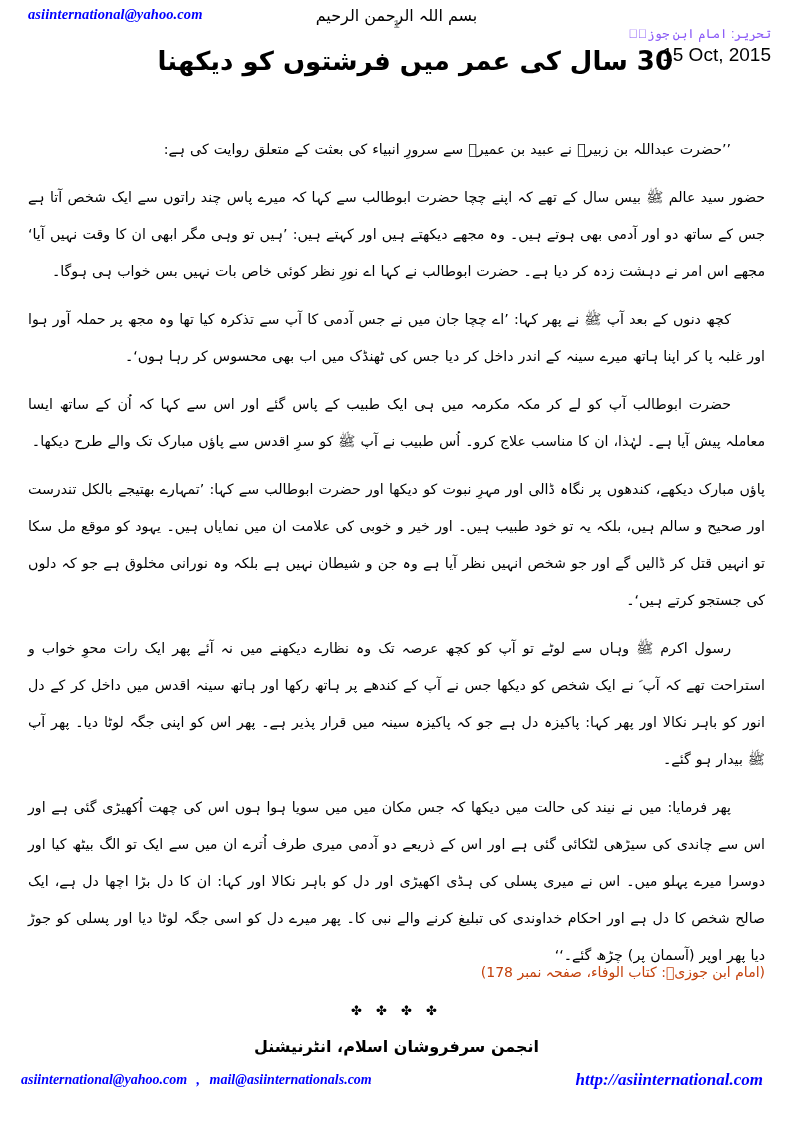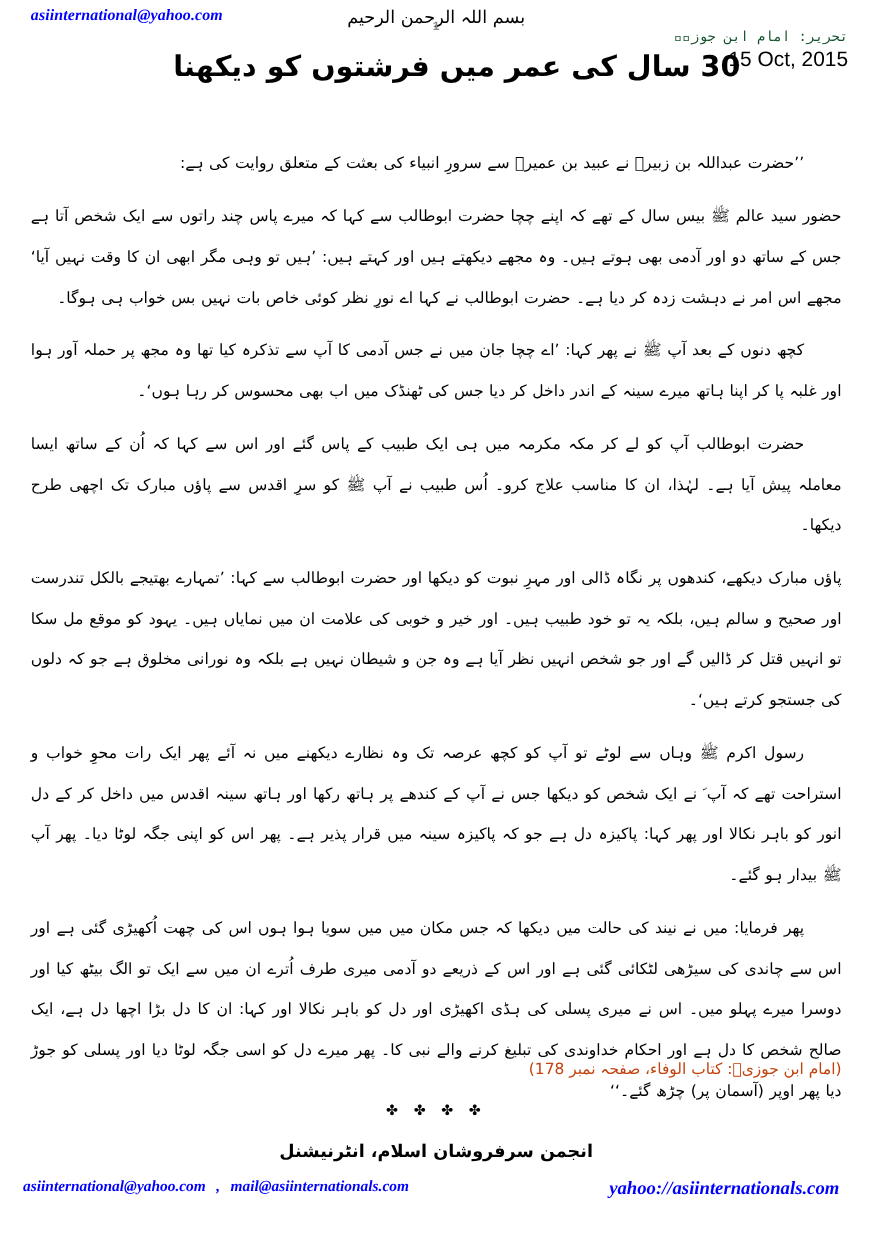--- a/index.html
+++ b/index.html
@@ -61,22 +61,22 @@
     font-weight: bold;
   }
   .hdr-byline {
     position: absolute;
     right: 22px;
     top: 26px;
     text-align: right;
     direction: rtl;
   }
   .hdr-author {
-    color: #14532d;
-    font-family: Liberation Mono, monospace;
+    color: #8b5cf6;
+    font-family: Liberation Sans, sans-serif;
     font-size: 12.5px;
     line-height: 1.3;
     white-space: nowrap;
   }
   .hdr-date {
     direction: ltr;
     text-align: right;
     color: #000000;
     font-family: "Liberation Sans", sans-serif;
     font-size: 19px;
@@ -217,34 +217,34 @@
       <div class="hdr-date">15 Oct, 2015</div>
     </div>
 
     <div class="title">30 سال کی عمر میں فرشتوں کو دیکھنا</div>
   </div>
 
   <div class="body">
     <p class="para">’’حضرت عبداللہ بن زبیرؓ نے عبید بن عمیرؓ سے سرورِ انبیاء کی بعثت کے متعلق روایت کی ہے:</p>
     <p class="para no-indent">حضور سید عالم ﷺ بیس سال کے تھے کہ اپنے چچا حضرت ابوطالب سے کہا کہ میرے پاس چند راتوں سے ایک شخص آتا ہے جس کے ساتھ دو اور آدمی بھی ہوتے ہیں۔ وہ مجھے دیکھتے ہیں اور کہتے ہیں: ’ہیں تو وہی مگر ابھی ان کا وقت نہیں آیا‘ مجھے اس امر نے دہشت زدہ کر دیا ہے۔ حضرت ابوطالب نے کہا اے نورِ نظر کوئی خاص بات نہیں بس خواب ہی ہوگا۔</p>
     <p class="para">کچھ دنوں کے بعد آپ ﷺ نے پھر کہا: ’اے چچا جان میں نے جس آدمی کا آپ سے تذکرہ کیا تھا وہ مجھ پر حملہ آور ہوا اور غلبہ پا کر اپنا ہاتھ میرے سینہ کے اندر داخل کر دیا جس کی ٹھنڈک میں اب بھی محسوس کر رہا ہوں‘۔</p>
-    <p class="para">حضرت ابوطالب آپ کو لے کر مکہ مکرمہ میں ہی ایک طبیب کے پاس گئے اور اس سے کہا کہ اُن کے ساتھ ایسا معاملہ پیش آیا ہے۔ لہٰذا، ان کا مناسب علاج کرو۔ اُس طبیب نے آپ ﷺ کو سرِ اقدس سے پاؤں مبارک تک اچھی طرح دیکھا۔</p>
+    <p class="para">حضرت ابوطالب آپ کو لے کر مکہ مکرمہ میں ہی ایک طبیب کے پاس گئے اور اس سے کہا کہ اُن کے ساتھ ایسا معاملہ پیش آیا ہے۔ لہٰذا، ان کا مناسب علاج کرو۔ اُس طبیب نے آپ ﷺ کو سرِ اقدس سے پاؤں مبارک تک والے طرح دیکھا۔</p>
     <p class="para no-indent">پاؤں مبارک دیکھے، کندھوں پر نگاہ ڈالی اور مہرِ نبوت کو دیکھا اور حضرت ابوطالب سے کہا: ’تمہارے بھتیجے بالکل تندرست اور صحیح و سالم ہیں، بلکہ یہ تو خود طبیب ہیں۔ اور خیر و خوبی کی علامت ان میں نمایاں ہیں۔ یہود کو موقع مل سکا تو انہیں قتل کر ڈالیں گے اور جو شخص انہیں نظر آیا ہے وہ جن و شیطان نہیں ہے بلکہ وہ نورانی مخلوق ہے جو کہ دلوں کی جستجو کرتے ہیں‘۔</p>
     <p class="para">رسول اکرم ﷺ وہاں سے لوٹے تو آپ کو کچھ عرصہ تک وہ نظارے دیکھنے میں نہ آئے پھر ایک رات محوِ خواب و استراحت تھے کہ آپ ؐ نے ایک شخص کو دیکھا جس نے آپ کے کندھے پر ہاتھ رکھا اور ہاتھ سینہ اقدس میں داخل کر کے دل انور کو باہر نکالا اور پھر کہا: پاکیزہ دل ہے جو کہ پاکیزہ سینہ میں قرار پذیر ہے۔ پھر اس کو اپنی جگہ لوٹا دیا۔ پھر آپ ﷺ بیدار ہو گئے۔</p>
     <p class="para">پھر فرمایا: میں نے نیند کی حالت میں دیکھا کہ جس مکان میں میں سویا ہوا ہوں اس کی چھت اُکھیڑی گئی ہے اور اس سے چاندی کی سیڑھی لٹکائی گئی ہے اور اس کے ذریعے دو آدمی میری طرف اُترے ان میں سے ایک تو الگ بیٹھ کیا اور دوسرا میرے پہلو میں۔ اس نے میری پسلی کی ہڈی اکھیڑی اور دل کو باہر نکالا اور کہا: ان کا دل بڑا اچھا دل ہے، ایک صالح شخص کا دل ہے اور احکام خداوندی کی تبلیغ کرنے والے نبی کا۔ پھر میرے دل کو اسی جگہ لوٹا دیا اور پسلی کو جوڑ دیا پھر اوپر (آسمان پر) چڑھ گئے۔‘‘</p>
   </div>
 
   <div class="citation">(امام ابن جوزیؒ:  کتاب الوفاء، صفحہ نمبر 178)</div>
 
   <div class="ornaments">✤ ✤ ✤ ✤</div>
 
   <div class="footer-org">انجمن سرفروشان اسلام، انٹرنیشنل</div>
 
   <div class="footer-links">
     <div class="footer-emails">
       <span>asiinternational@yahoo.com</span>
       <span class="sep">,</span>
       <span>mail@asiinternationals.com</span>
     </div>
-    <div class="footer-url">yahoo://asiinternationals.com</div>
+    <div class="footer-url">http://asiinternational.com</div>
   </div>
 
 </div>
 
 </body></html>

